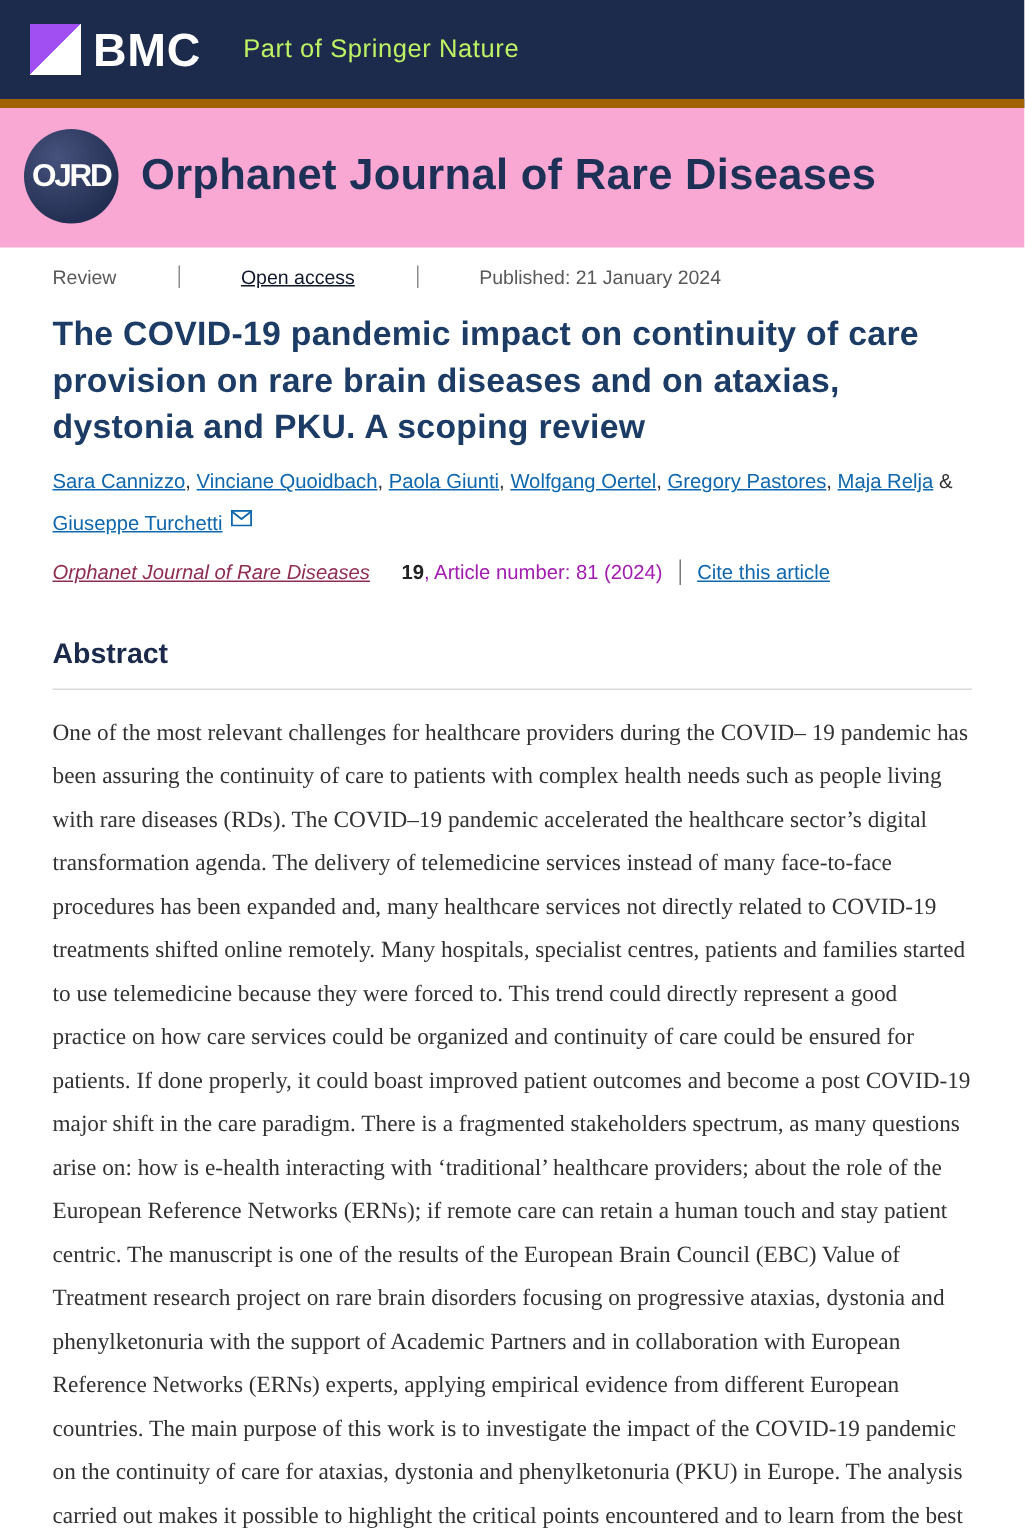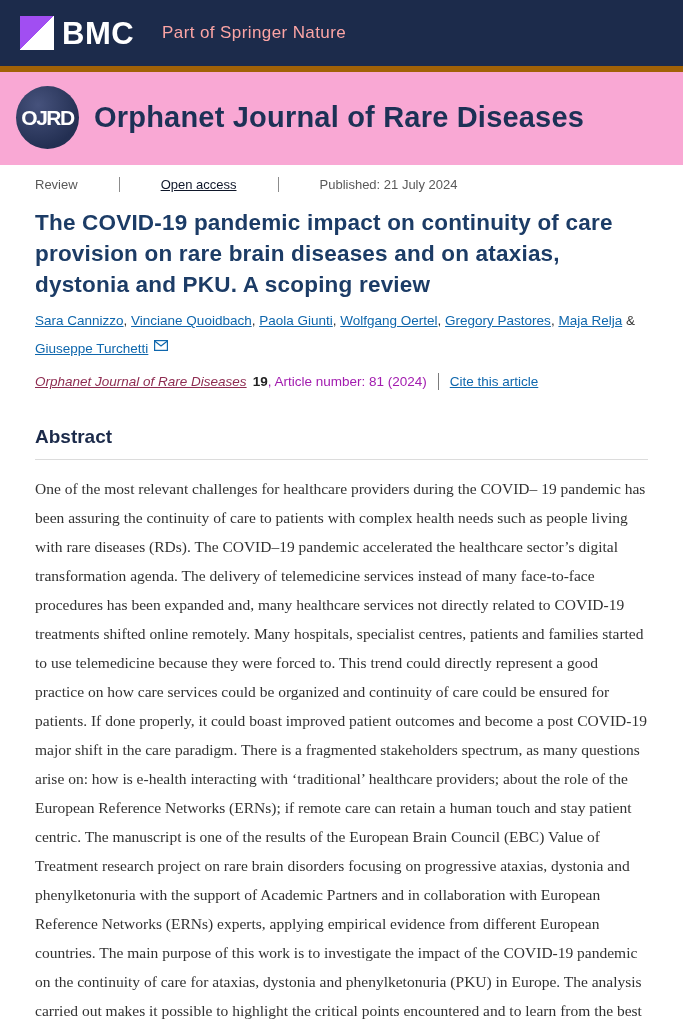--- a/index.html
+++ b/index.html
@@ -19,21 +19,21 @@
   .bmc-logo { display: flex; align-items: center; cursor: pointer; }
   .bmc-square {
     width: 34px; height: 34px; display: inline-block;
     background: linear-gradient(135deg, #a14ef2 49.5%, #ffffff 50%);
   }
   .bmc-text {
     color: #ffffff; font-size: 31px; font-weight: bold;
     letter-spacing: 0.5px; margin-left: 8px; line-height: 1;
   }
   .tagline {
-    color: #fca5a5; font-size: 17px; margin-left: 28px;
+    color: #bef264; font-size: 17px; margin-left: 28px;
     font-weight: 400; letter-spacing: 0.4px;
   }
 
   
   .journal-band {
     display: flex; align-items: center;
     padding: 14px 20px 16px 16px; gap: 15px; background: #f9a8d4;
   }
   .ojrd-badge {
     width: 63px; height: 63px; border-radius: 50%;
@@ -65,21 +65,21 @@
   .authors { font-size: 13.5px; line-height: 1.9; margin: 2px 0 12px; color: #333; }
   .author-link { color: #0f67ad; text-decoration: underline; cursor: pointer; }
   .author-sep { color: #333; }
   .email-link { margin-left: 6px; cursor: pointer; vertical-align: 2px; display: inline-block; }
 
   .citation-line {
     font-size: 13.5px; color: #555;
     display: flex; align-items: center; margin: 8px 0 0;
   }
   .journal-link { font-style: italic; color: #8e2c51; text-decoration: underline; cursor: pointer; }
-  .volume { font-weight: bold; color: #222; margin-left: 6px; }
+  .volume { font-weight: bold; color: #222; margin-left: 21px; }
   .article-number { color: #a21caf; }
   .vbar { width: 1px; height: 17px; background: #7b7b7b; margin: 0 11px; }
   .cite-link { color: #0f67ad; text-decoration: underline; cursor: pointer; }
 
   .metrics-line {
     font-size: 13.5px; color: #7a7a7a;
     display: flex; align-items: center; margin: 15px 0 0;
   }
   .count { font-weight: bold; color: #333; margin-right: 6px; }
   .metrics-link { color: #0f67ad; text-decoration: underline; cursor: pointer; }
@@ -111,21 +111,21 @@
   <h1 class="journal-title">Orphanet Journal of Rare Diseases</h1>
 </div>
 
 <main>
 
   <div class="meta-line">
     <span>Review</span>
     <span class="sep"></span>
     <a class="open-access">Open access</a>
     <span class="sep"></span>
-    <span>Published: 21 July 2024</span>
+    <span>Published: 21 January 2024</span>
   </div>
 
   <h1 class="article-title">The COVID-19 pandemic impact on continuity of care provision on rare brain diseases and on ataxias, dystonia and PKU. A scoping review</h1>
 
   <p class="authors"><span><a class="author-link">Sara Cannizzo</a><span class="author-sep">, </span><a class="author-link">Vinciane Quoidbach</a><span class="author-sep">, </span><a class="author-link">Paola Giunti</a><span class="author-sep">, </span><a class="author-link">Wolfgang Oertel</a><span class="author-sep">, </span><a class="author-link">Gregory Pastores</a><span class="author-sep">, </span><a class="author-link">Maja Relja</a><span class="author-sep"> &amp; </span><a class="author-link">Giuseppe Turchetti</a></span><a class="email-link"><svg width="14" height="11" viewBox="0 0 14 11" fill="none" stroke="#0f67ad" stroke-width="1.2">
           <rect x="0.6" y="0.6" width="12.8" height="9.8"></rect>
           <path d="M0.6 1 L7 6 L13.4 1"></path>
         </svg></a></p>
 
   <div class="citation-line">

